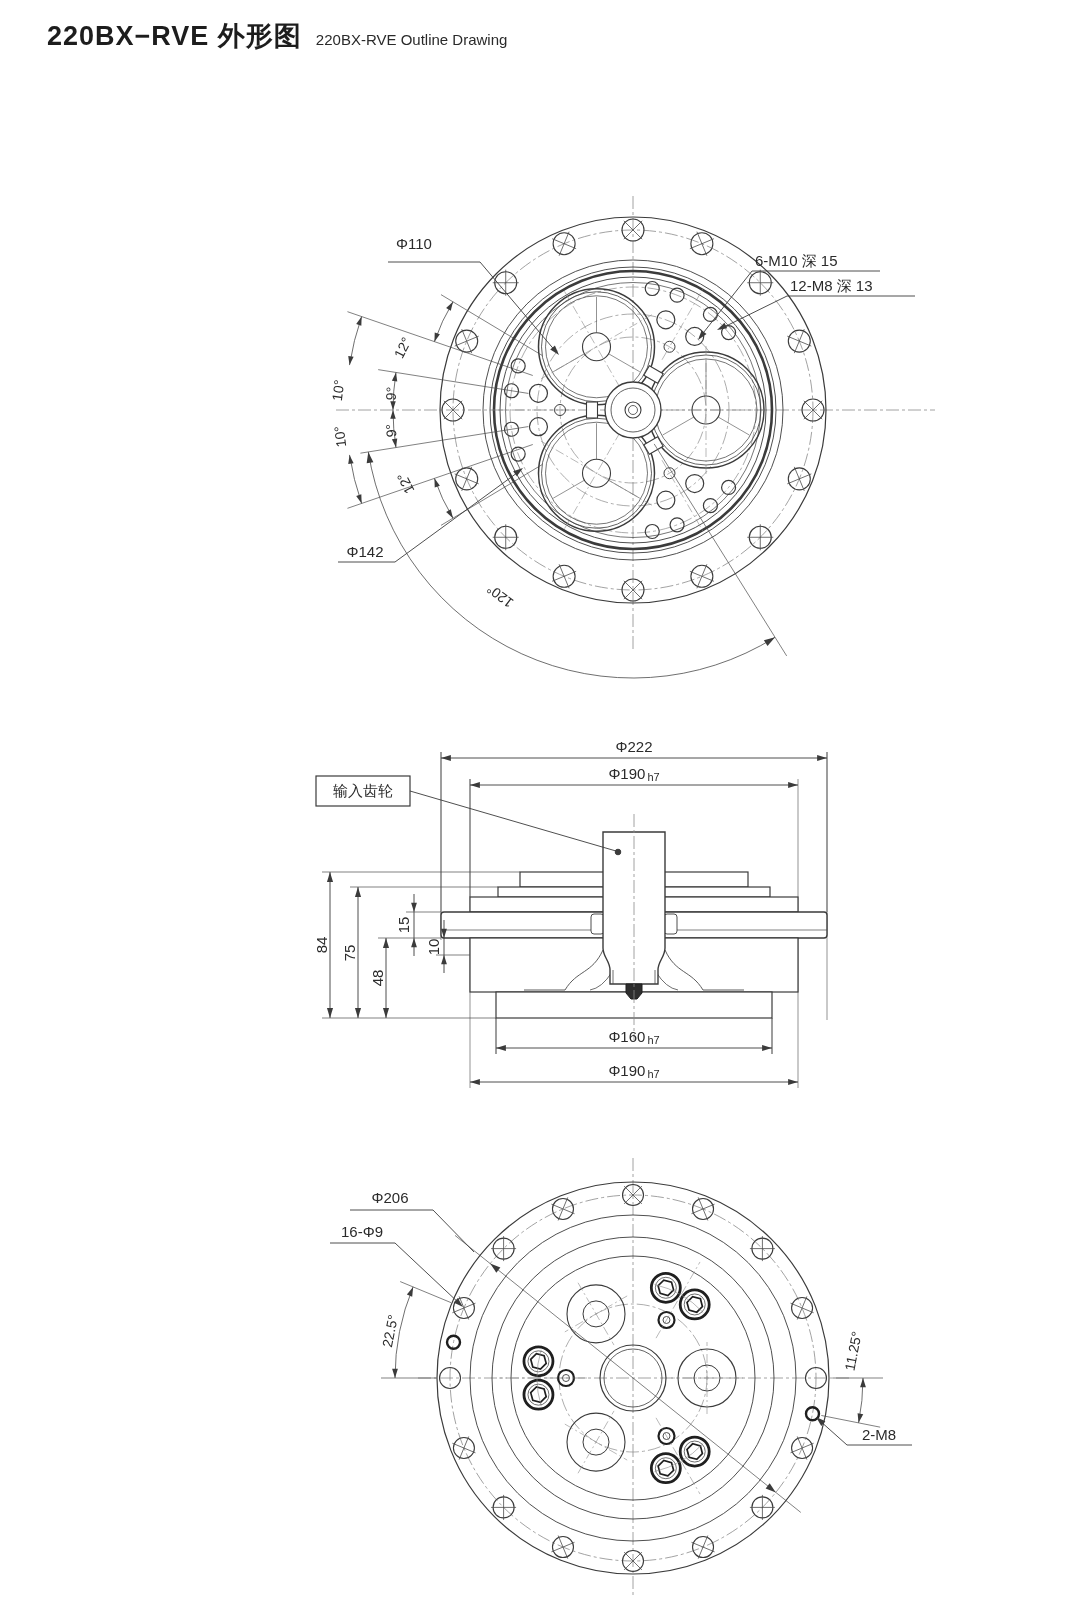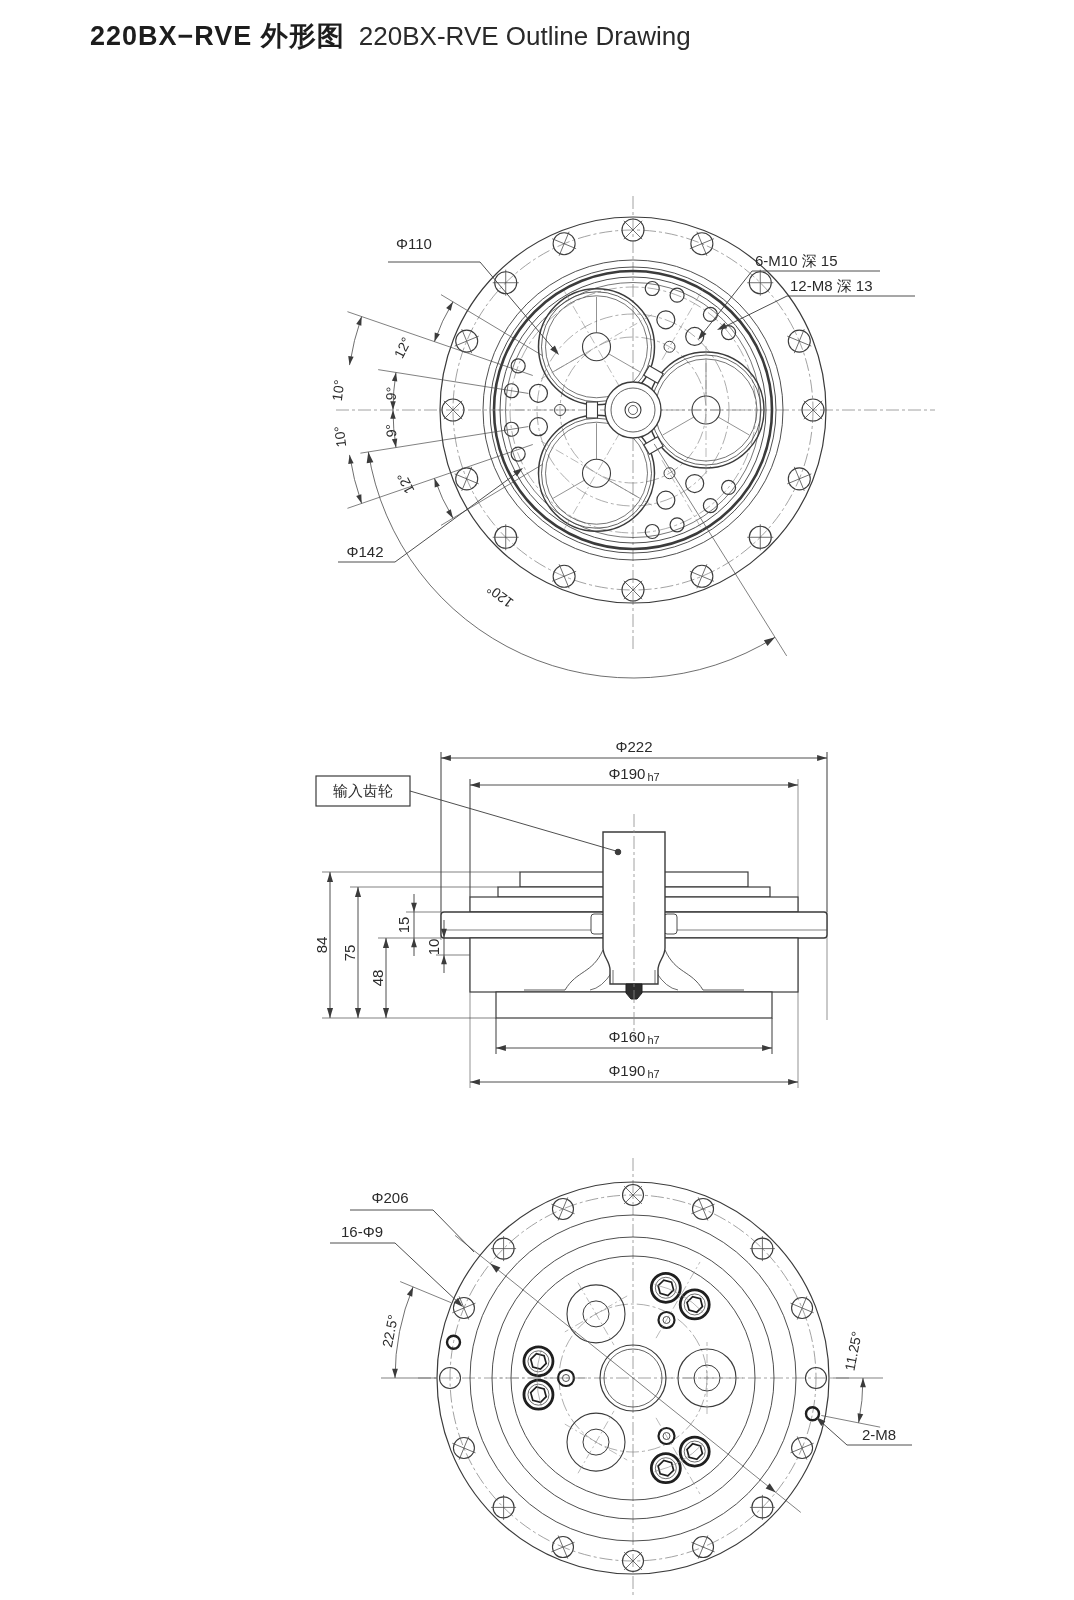--- a/index.html
+++ b/index.html
@@ -1,19 +1,19 @@
 <!DOCTYPE html>
 <html><head>
 <meta charset="utf-8">
 <style>
   html,body{margin:0;padding:0;background:#fff;}
   body{width:1074px;height:1600px;position:relative;font-family:"Liberation Sans",sans-serif;}
-  .title-bar{position:absolute;left:47px;top:18px;display:flex;align-items:baseline;gap:14px;margin-left:43px;}
+  .title-bar{position:absolute;left:47px;top:18px;display:flex;align-items:baseline;gap:14px;}
   .title-cn{font-size:27px;font-weight:bold;color:#1d1d1d;letter-spacing:1px;}
-  .title-en{font-size:26px;font-weight:500;color:#2a2a2a;text-align:right;}
+  .title-en{font-size:15px;font-weight:500;color:#2a2a2a;text-align:right;}
   svg{position:absolute;left:0;top:0;}
   text{fill:#2b2b2b;}
   .dtxt{font-size:15px;font-family:"Liberation Sans",sans-serif;}
   .atxt{font-size:14px;font-family:"Liberation Sans",sans-serif;}
   .fit{font-size:11px;}
 </style>
 </head>
 <body>
 
 <div class="title-bar">

